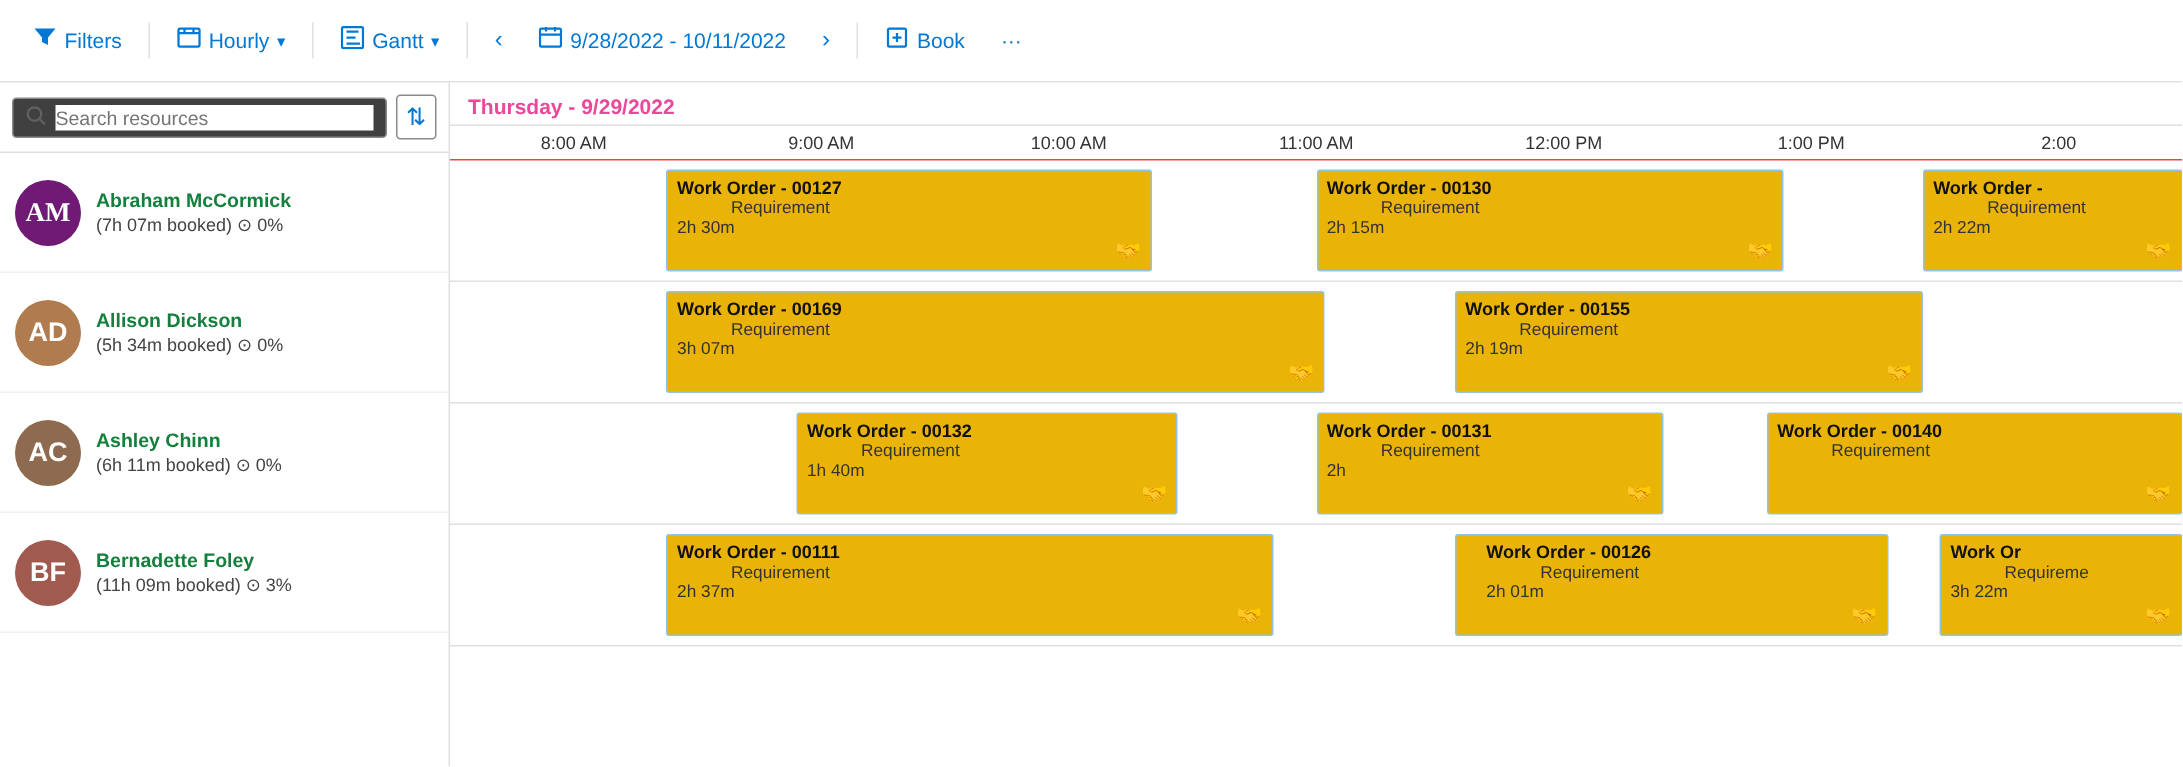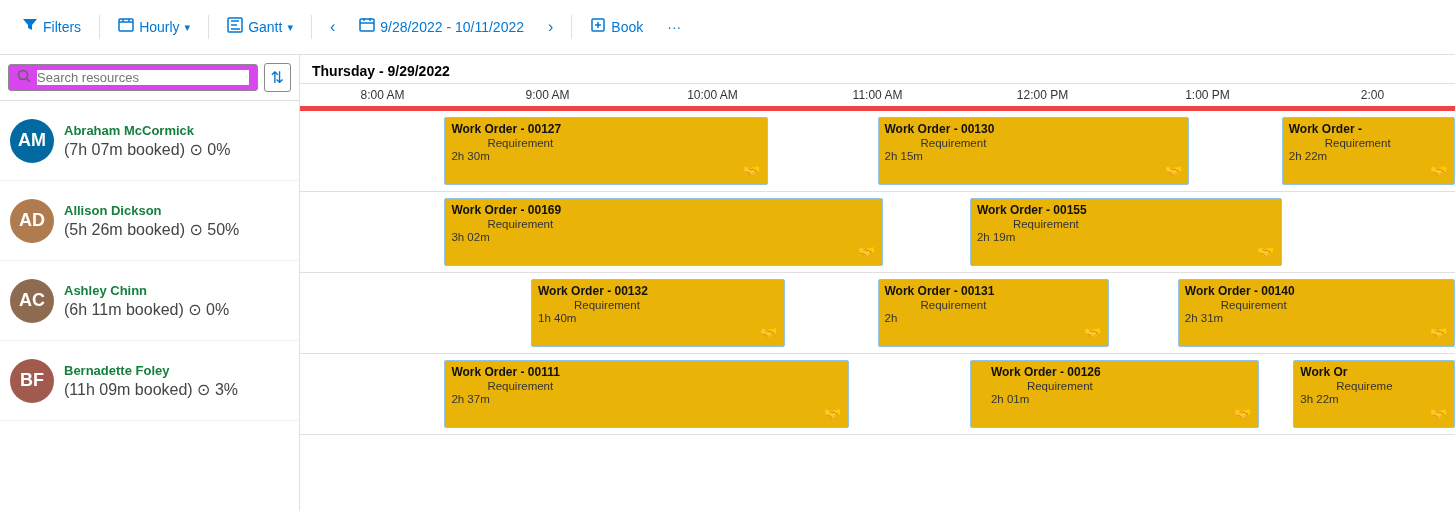--- a/index.html
+++ b/index.html
@@ -56,27 +56,26 @@
 
     .search-bar {
       display: flex;
       align-items: center;
       padding: 8px 8px;
       border-bottom: 1px solid #e0e0e0;
       gap: 6px;
     }
     .search-input-wrapper {
       display: flex;
-      align-items: center;
       border: 1px solid #8a8a8a;
       border-radius: 3px;
       padding: 4px 8px;
       flex: 1;
       gap: 6px;
-      background: #d946ef;
+      background: #404040;
     }
     .search-input-wrapper input {
       border: none;
       outline: none;
       font-size: 13px;
       color: #616161;
       width: 100%;
     }
     .sort-btn {
       border: 1px solid #8a8a8a;
@@ -114,45 +113,45 @@
       font-weight: bold;
       color: #fff;
     }
     .resource-info { flex: 1; }
     .resource-name {
       font-weight: 700;
       font-size: 13px;
       color: #15803d;
     }
     .resource-meta {
-      font-size: 16px;
+      font-size: 12px;
       color: #444;
       margin-top: 2px;
     }
 
     
     .right-panel {
       flex: 1;
       display: flex;
       flex-direction: column;
       overflow: hidden;
     }
 
     .gantt-header {
       padding: 8px 12px 4px 12px;
       font-weight: 600;
       font-size: 14px;
       border-bottom: 1px solid #e0e0e0;
       background: #fff;
-      color: #000000;
+      color: #ec4899;
     }
 
     .gantt-timeline-header {
       display: flex;
-      border-bottom: 5px solid #ef4444;
+      border-bottom: 1px solid #ef4444;
       background: #fff;
       padding: 4px 0;
     }
     .timeline-hour {
       flex: 1;
       text-align: center;
       font-size: 12px;
       color: #333;
       min-width: 120px;
     }
@@ -203,21 +202,21 @@
       margin-top: 1px;
     }
     .work-order-icon {
       position: absolute;
       bottom: 5px;
       right: 6px;
       font-size: 14px;
       color: #555;
     }
 
-    .avatar-am { background: #0369a1; }
+    .avatar-am { background: #701a75; font-family: Liberation Serif, serif; }
     .avatar-ad { background: #b07b4e; }
     .avatar-ac { background: #8e6b50; }
     .avatar-bf { background: #a05a4e; }
   </style>
 </head>
 <body>
 
 <div class="toolbar">
   <button class="toolbar-btn">
     <span class="toolbar-icon">
@@ -309,21 +308,21 @@
     <div class="resource-avatar avatar-am">AM</div>
     <div class="resource-info">
       <div class="resource-name">Abraham McCormick</div>
       <div class="resource-meta">(7h 07m booked) ⊙ 0%</div>
     </div>
   </div>
         <div class="resource-item">
     <div class="resource-avatar avatar-ad">AD</div>
     <div class="resource-info">
       <div class="resource-name">Allison Dickson</div>
-      <div class="resource-meta">(5h 26m booked) ⊙ 50%</div>
+      <div class="resource-meta">(5h 34m booked) ⊙ 0%</div>
     </div>
   </div>
         <div class="resource-item">
     <div class="resource-avatar avatar-ac">AC</div>
     <div class="resource-info">
       <div class="resource-name">Ashley Chinn</div>
       <div class="resource-meta">(6h 11m booked) ⊙ 0%</div>
     </div>
   </div>
         <div class="resource-item">
@@ -368,21 +367,21 @@
       <div class="work-order-duration">2h 22m</div>
       <span class="work-order-icon">🤝</span>
     </div>
           </div>
         </div>
         <div class="gantt-row">
           <div class="gantt-track">
             <div class="work-order-block" style="left: 12.5%; width: 38%;">
       <div class="work-order-title">Work Order - 00169</div>
       <div class="work-order-type">Requirement</div>
-      <div class="work-order-duration">3h 02m</div>
+      <div class="work-order-duration">3h 07m</div>
       <span class="work-order-icon">🤝</span>
     </div>
             <div class="work-order-block" style="left: 58%; width: 27%;">
       <div class="work-order-title">Work Order - 00155</div>
       <div class="work-order-type">Requirement</div>
       <div class="work-order-duration">2h 19m</div>
       <span class="work-order-icon">🤝</span>
     </div>
           </div>
         </div>
@@ -396,21 +395,20 @@
     </div>
             <div class="work-order-block" style="left: 50%; width: 20%;">
       <div class="work-order-title">Work Order - 00131</div>
       <div class="work-order-type">Requirement</div>
       <div class="work-order-duration">2h</div>
       <span class="work-order-icon">🤝</span>
     </div>
             <div class="work-order-block" style="left: 76%; width: 24%;">
       <div class="work-order-title">Work Order - 00140</div>
       <div class="work-order-type">Requirement</div>
-      <div class="work-order-duration">2h 31m</div>
       <span class="work-order-icon">🤝</span>
     </div>
           </div>
         </div>
         <div class="gantt-row">
           <div class="gantt-track">
             <div class="work-order-block" style="left: 12.5%; width: 35%;">
       <div class="work-order-title">Work Order - 00111</div>
       <div class="work-order-type">Requirement</div>
       <div class="work-order-duration">2h 37m</div>

